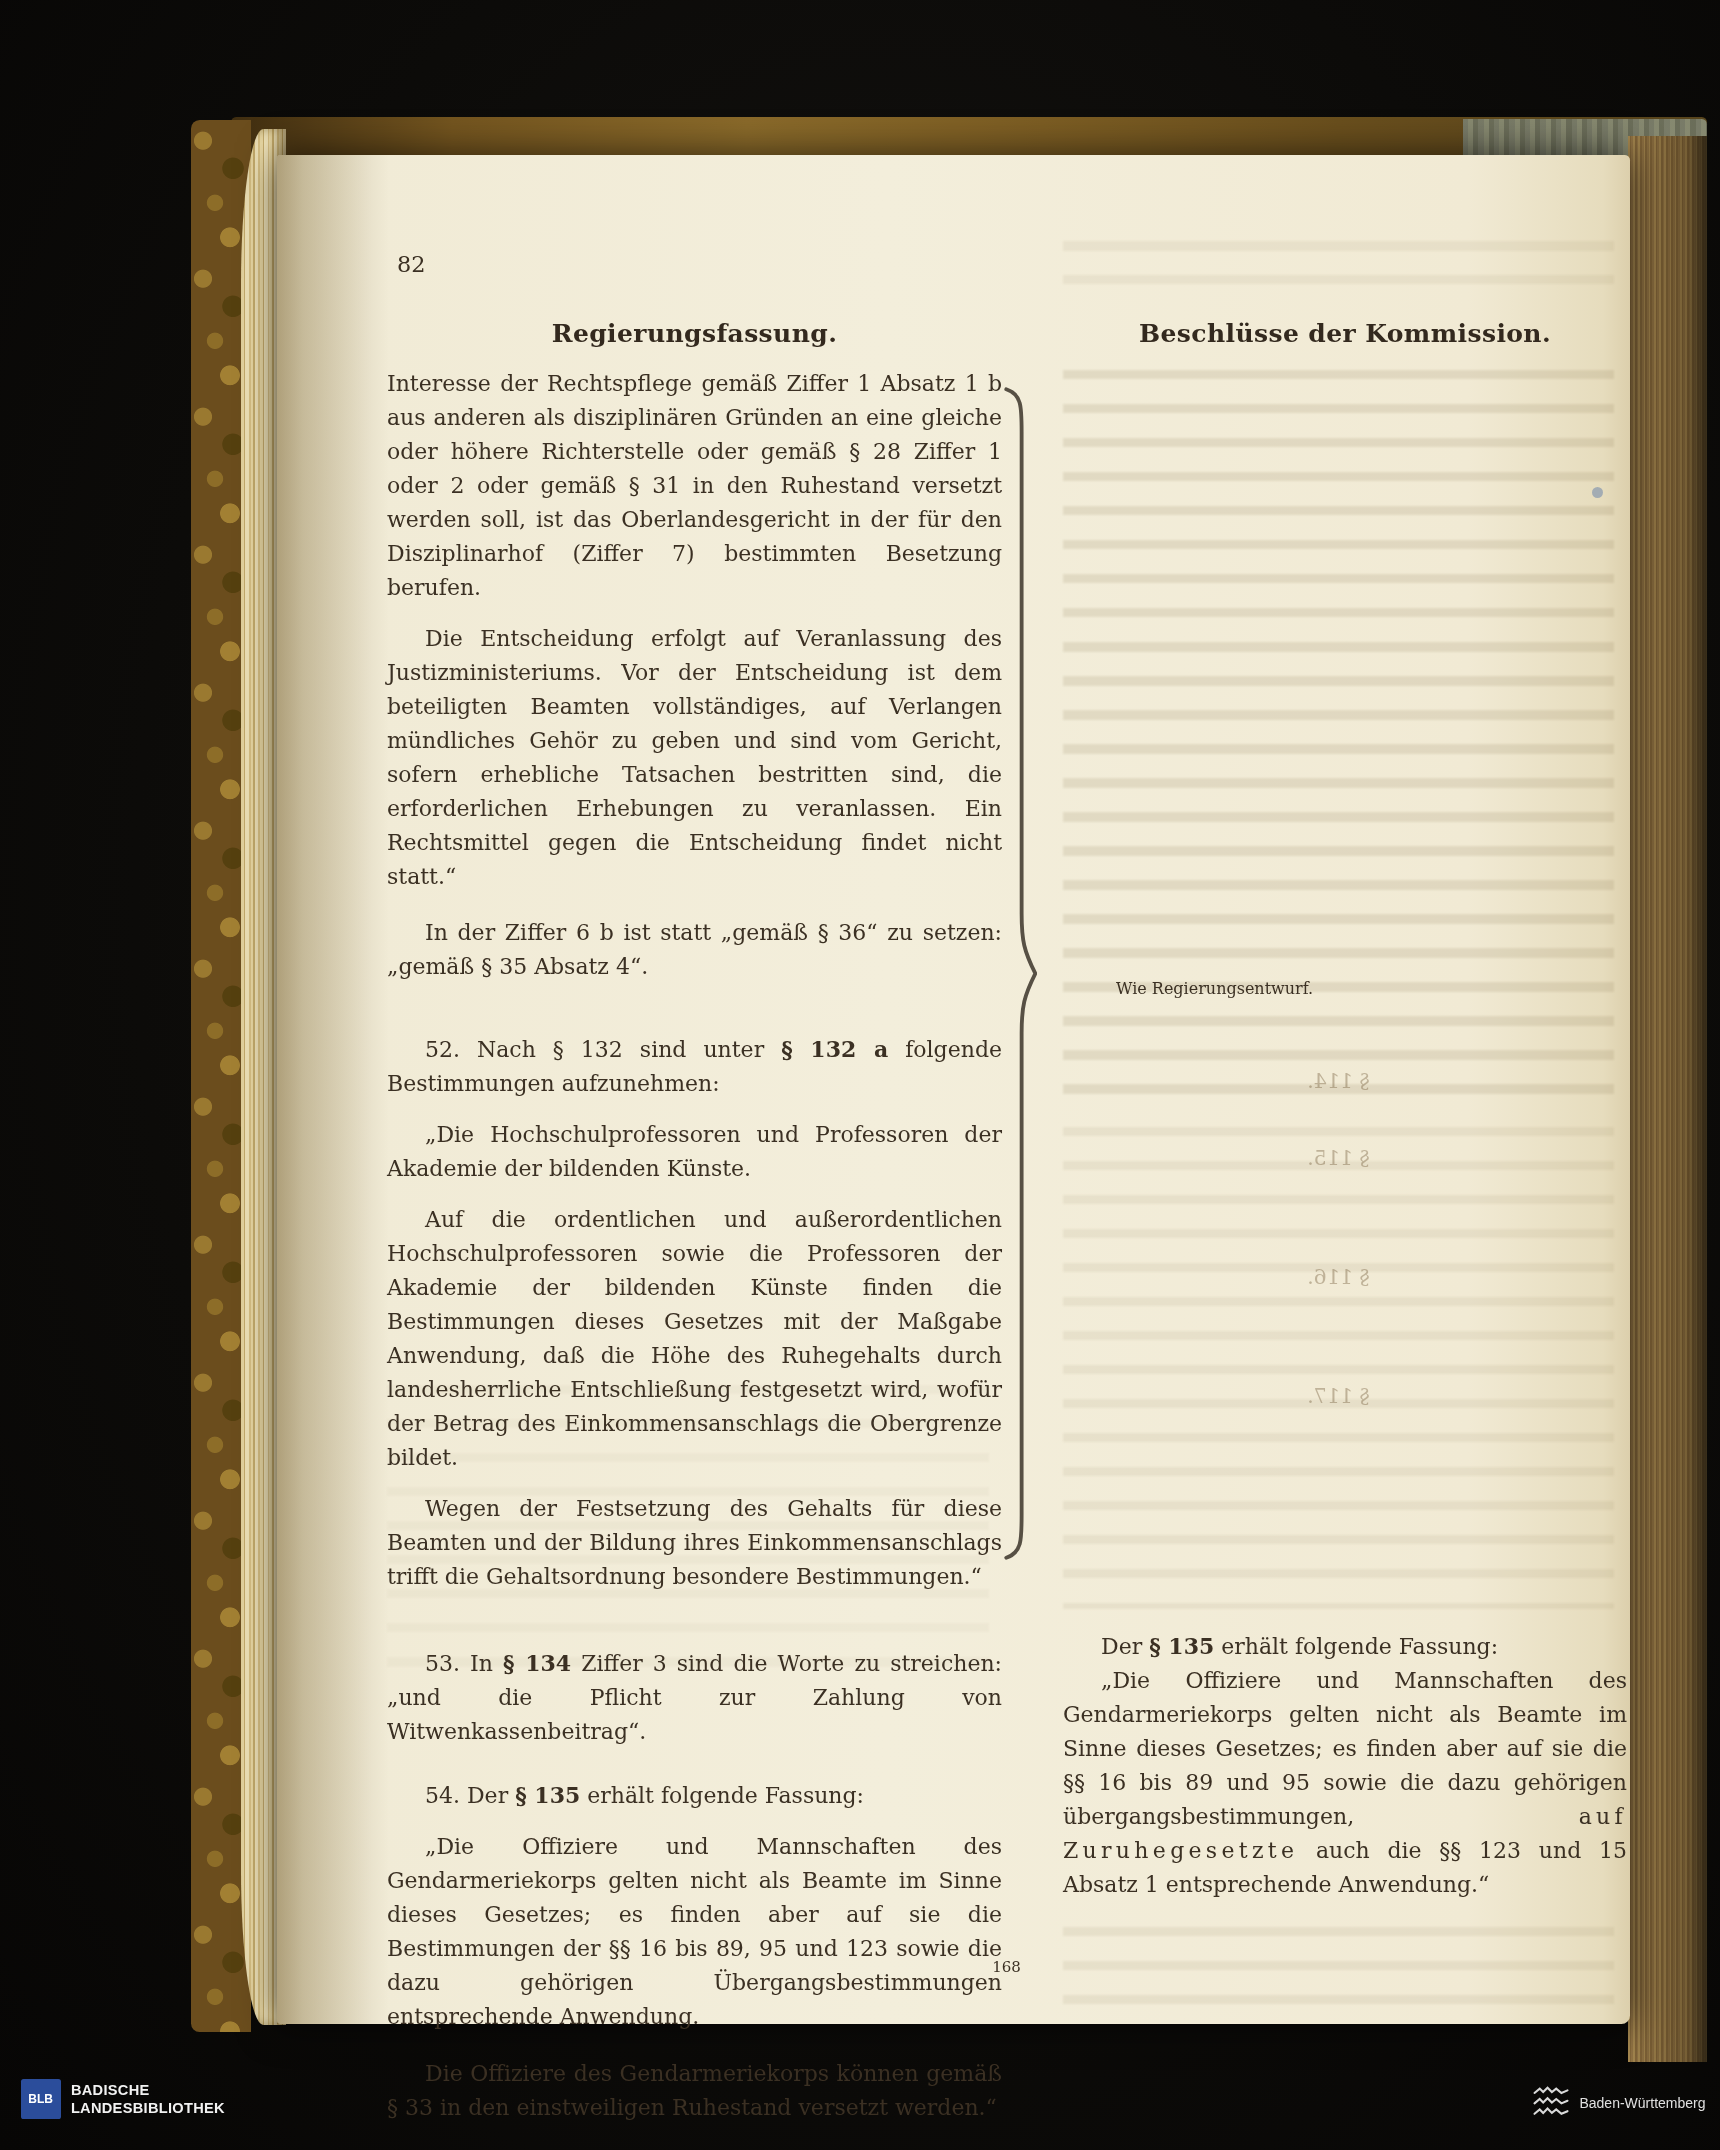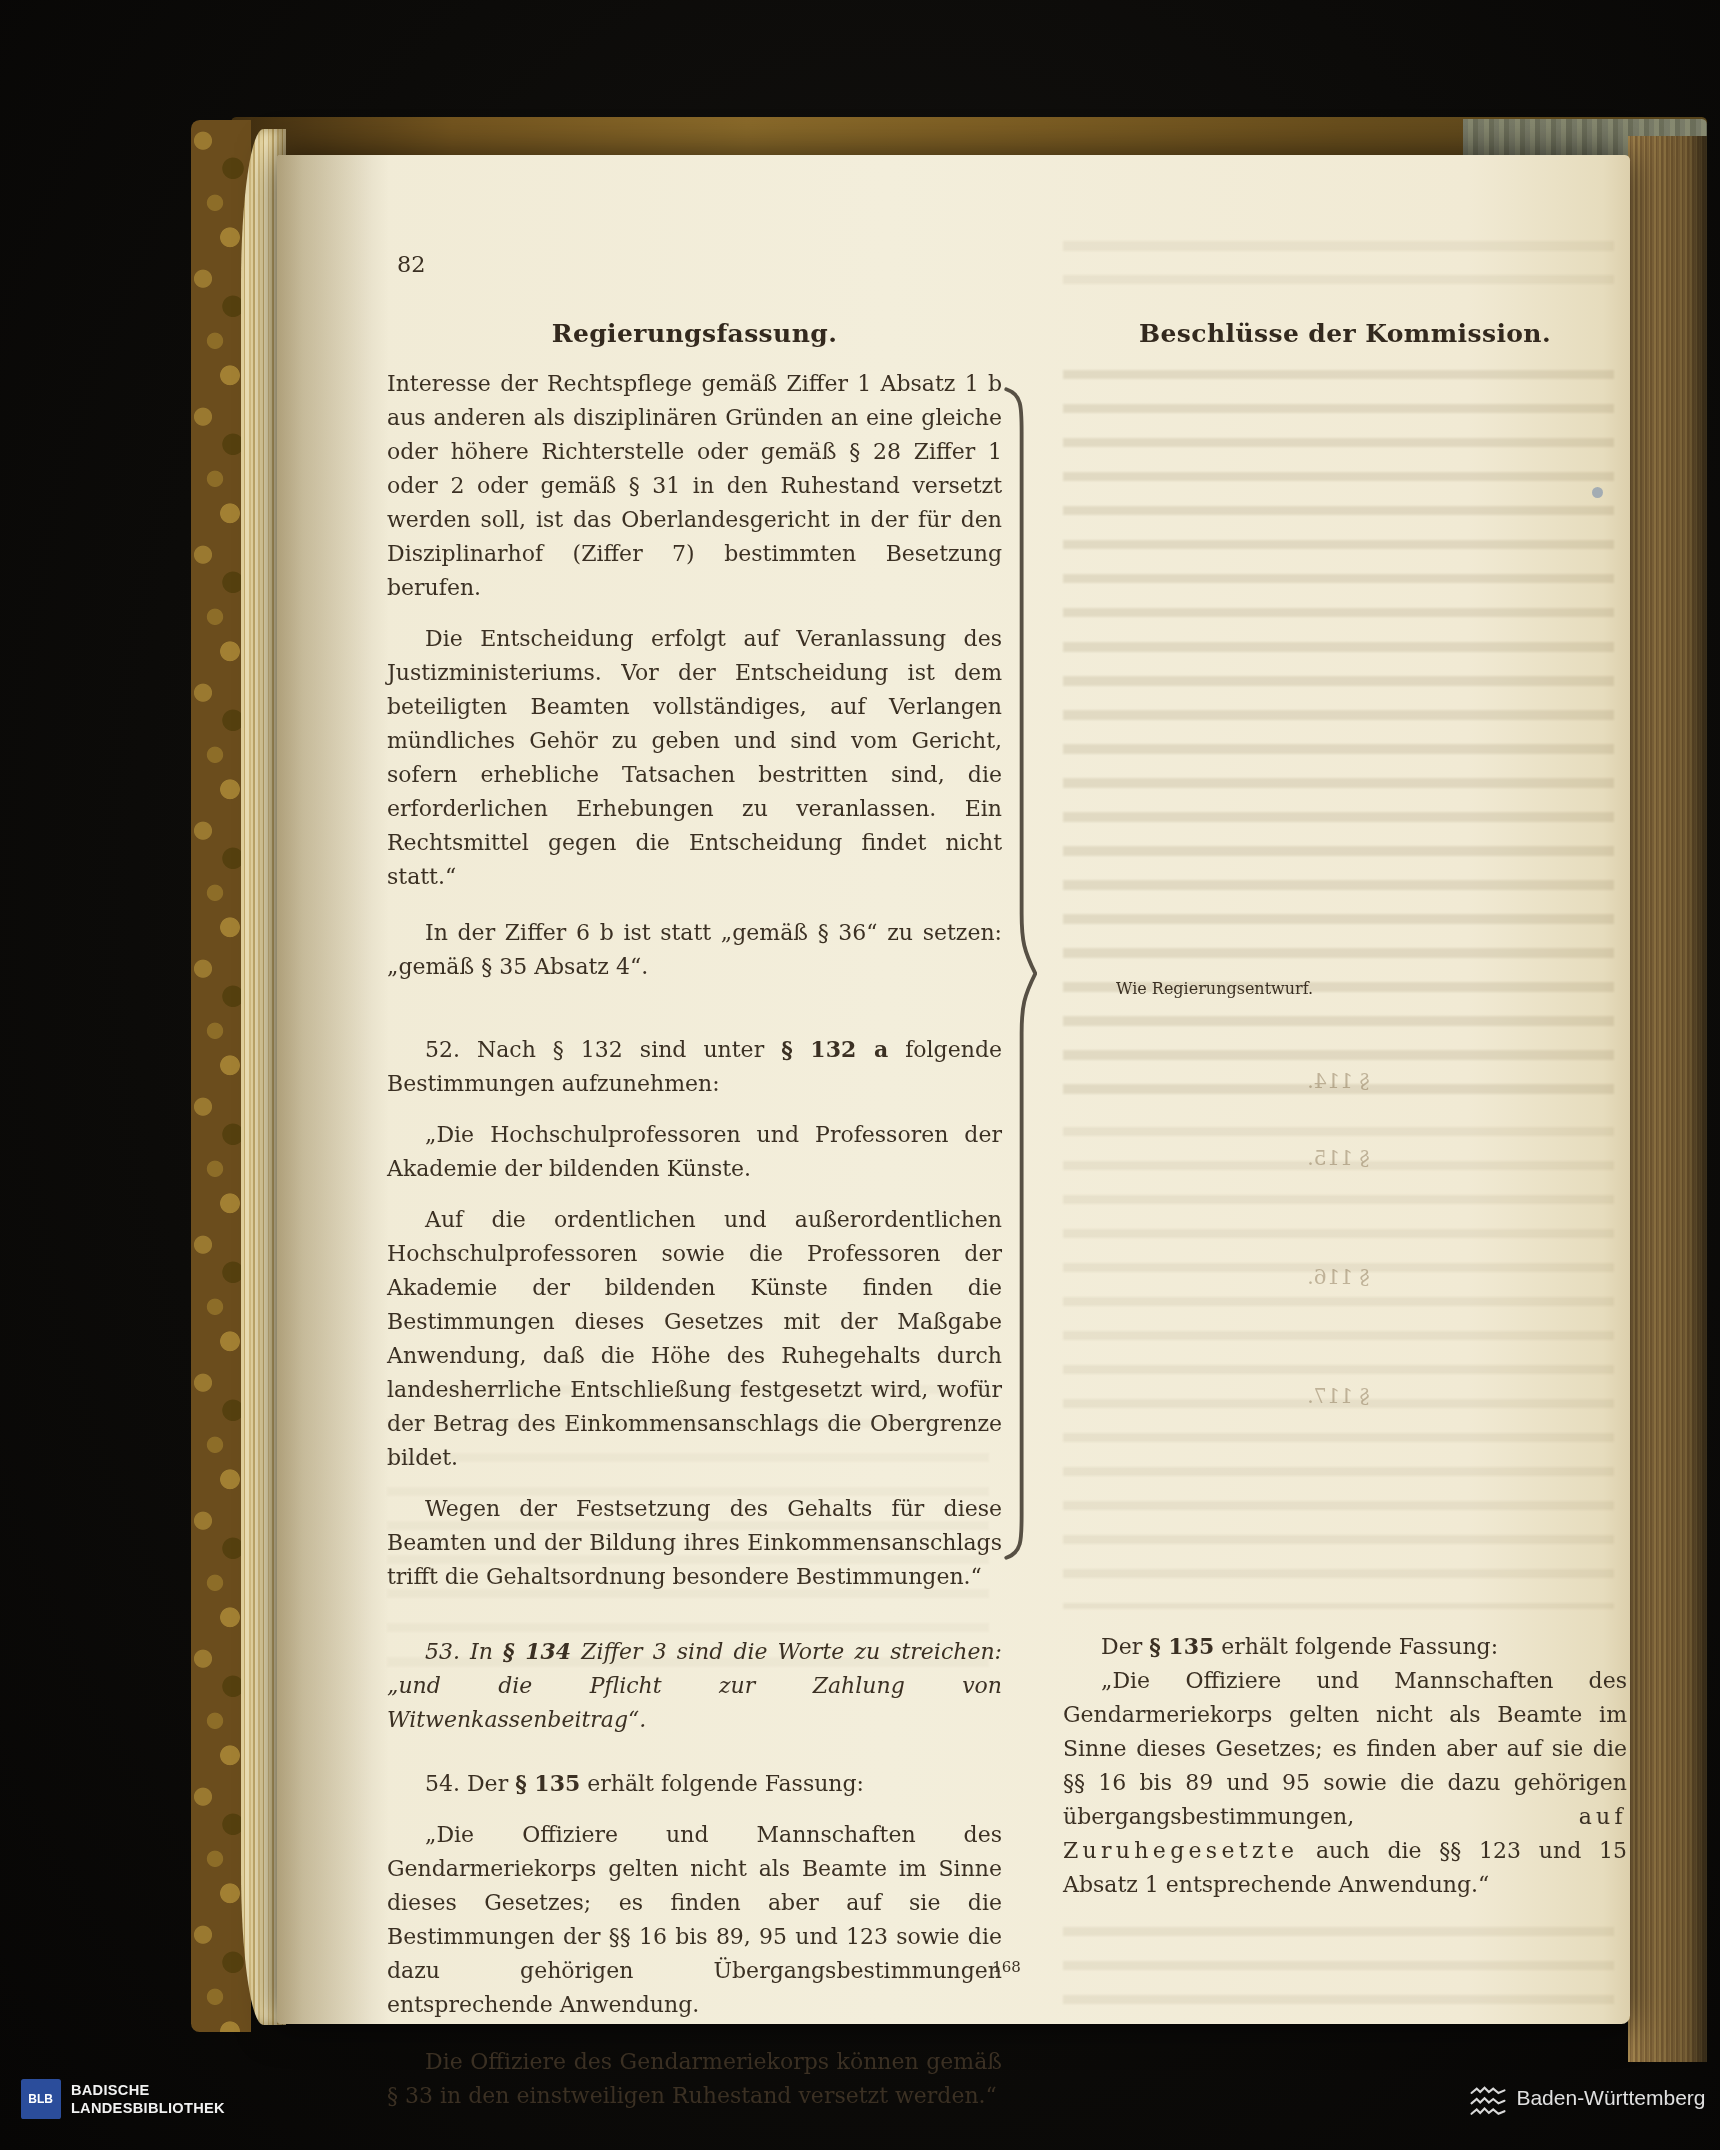--- a/index.html
+++ b/index.html
@@ -46,21 +46,21 @@
   .pageno-bottom{position:absolute;left:110px;top:1803px;width:1239px;text-align:center;
     font-size:15px;color:#3b3023;}
   .col-left{position:absolute;left:110px;top:162px;width:615px;}
   .col-right{position:absolute;left:786px;top:162px;width:564px;}
   .col-header{font-weight:bold;font-size:25px;line-height:33px;text-align:center;
     color:#33291e;letter-spacing:0.4px;margin-bottom:13.8px;}
   .para{font-size:22px;line-height:34px;color:#3b3023;text-align:justify;margin-top:17px;}
   .para.noindent{text-indent:0;}
   .para.indent{text-indent:38px;}
   .g-lg{margin-top:48px;}
-  .g-md{margin-top:40px;font-style:italic;}
+  .g-md{margin-top:52px;}
   .g-sm34{margin-top:29px;}
   .g-sm26{margin-top:22.4px;}
   .b{font-weight:bold;}
   .sp{letter-spacing:4.3px;}
   .rc-note{position:absolute;left:53px;top:655px;font-size:16px;line-height:34px;color:#3b3023;}
   .rc-54{position:absolute;left:0;top:1312px;width:564px;}
   .rc-54 .para{margin-top:0;}
   .rc-54 .para.abs2{margin-top:22.4px;}
   .brace{position:absolute;left:719px;top:225px;opacity:.85;}
 
@@ -78,22 +78,22 @@
   .ink-dot{position:absolute;left:1315px;top:332px;width:11.2px;height:11.2px;border-radius:50%;
     background:#8d9cb0;opacity:.75;filter:blur(0.4px);}
 
   
   .footer-left{position:absolute;left:20.6px;top:2079px;display:flex;align-items:center;gap:10.3px;}
   .blb-mark{width:40px;height:40px;background:#2b4d9b;color:#ffffff;border-radius:2.6px;
     font-family:"Liberation Sans",sans-serif;font-weight:bold;font-size:12px;
     display:flex;align-items:center;justify-content:center;}
   .blb-text{color:#f2f2f2;font-family:"Liberation Sans",sans-serif;font-weight:bold;
     font-size:14.6px;line-height:18px;letter-spacing:0.3px;}
-  .footer-right{position:absolute;right:15.5px;top:2086px;display:flex;align-items:flex-start;gap:8.6px;
-    color:#e0e0e0;font-family:"Liberation Sans",sans-serif;font-size:21px;}
+  .footer-right{position:absolute;right:15.5px;top:2086px;display:flex;align-items:center;gap:8.6px;
+    color:#e0e0e0;font-family:"Liberation Sans",sans-serif;font-size:14px;}
 </style>
 </head>
 <body>
 
 <div class="stage">
 
   <div class="top-edge"></div>
   <div class="top-headband"></div>
   <div class="spine"></div>
   <div class="left-stack"></div>

